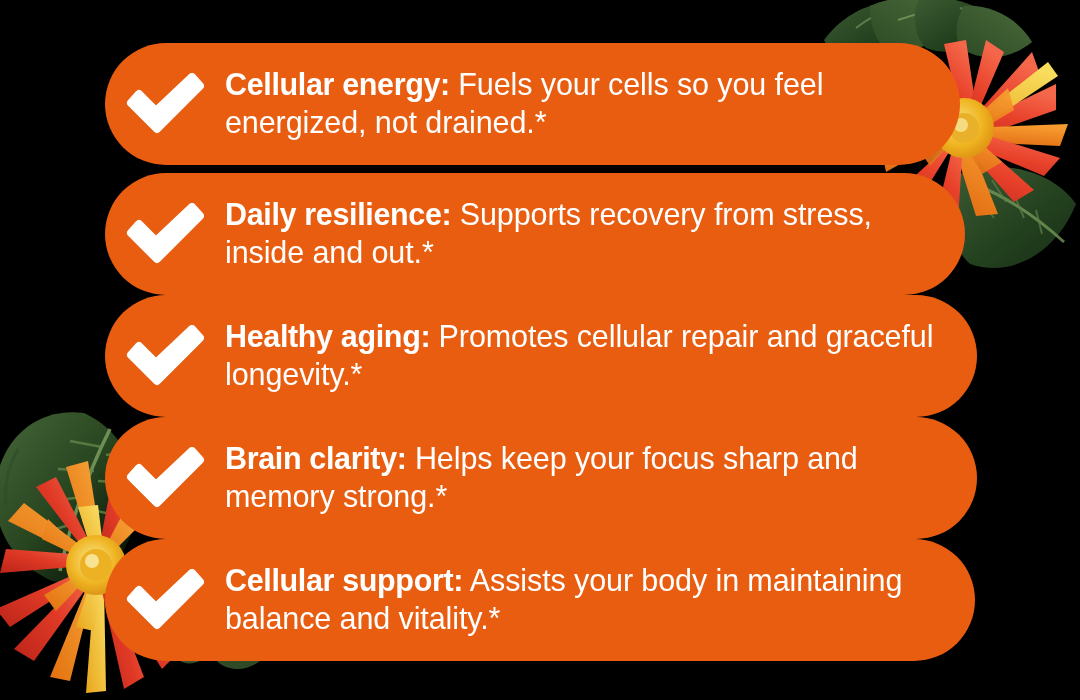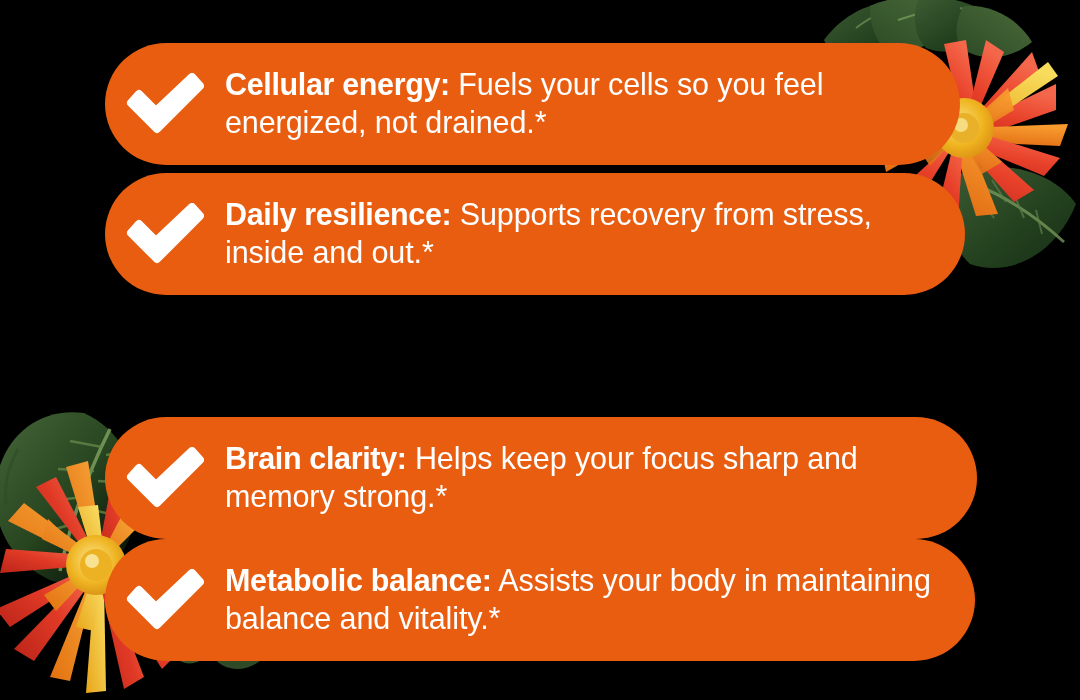--- a/index.html
+++ b/index.html
@@ -149,20 +149,28 @@
 
   <div class="bar" style="--orange:#E85D10; top:43px; width:855px;">
     <span class="check-wrap">
       <svg width="78" height="62" viewBox="0 0 78 62">
         <path d="M5 30 L13 21 L30 38 L66 4 L74 13 L31 56 Z" fill="#FFFFFF" stroke="#FFFFFF" stroke-width="8" stroke-linejoin="round"></path>
       </svg>
     </span>
     <div class="bar-text"><span class="lead">Cellular energy:</span><span> Fuels your cells so you feel energized, not drained.*</span></div>
   </div>
 
+  <div class="bar" style="--orange:#E85D10; top:295px; width:872px;">
+    <span class="check-wrap">
+      <svg width="78" height="62" viewBox="0 0 78 62">
+        <path d="M5 30 L13 21 L30 38 L66 4 L74 13 L31 56 Z" fill="#FFFFFF" stroke="#FFFFFF" stroke-width="8" stroke-linejoin="round"></path>
+      </svg>
+    </span>
+    <div class="bar-text"><span class="lead">Healthy aging:</span><span> Promotes cellular repair and graceful longevity.*</span></div>
+  </div>
 
   <div class="bar front" style="--orange:#E85D10; top:417px; width:872px;">
     <span class="check-wrap">
       <svg width="78" height="62" viewBox="0 0 78 62">
         <path d="M5 30 L13 21 L30 38 L66 4 L74 13 L31 56 Z" fill="#FFFFFF" stroke="#FFFFFF" stroke-width="8" stroke-linejoin="round"></path>
       </svg>
     </span>
     <div class="bar-text"><span class="lead">Brain clarity:</span><span> Helps keep your focus sharp and memory strong.*</span></div>
   </div>
 
@@ -237,16 +245,16 @@
       </g>
     </svg>
   </div>
 
   <div class="bar front" style="--orange:#E85D10; top:539px; width:870px;">
     <span class="check-wrap">
       <svg width="78" height="62" viewBox="0 0 78 62">
         <path d="M5 30 L13 21 L30 38 L66 4 L74 13 L31 56 Z" fill="#FFFFFF" stroke="#FFFFFF" stroke-width="8" stroke-linejoin="round"></path>
       </svg>
     </span>
-    <div class="bar-text"><span class="lead">Metabolic balance:</span><span> Assists your body in maintaining balance and vitality.*</span></div>
+    <div class="bar-text"><span class="lead">Cellular support:</span><span> Assists your body in maintaining balance and vitality.*</span></div>
   </div>
 
 </div>
 
 </body></html>

